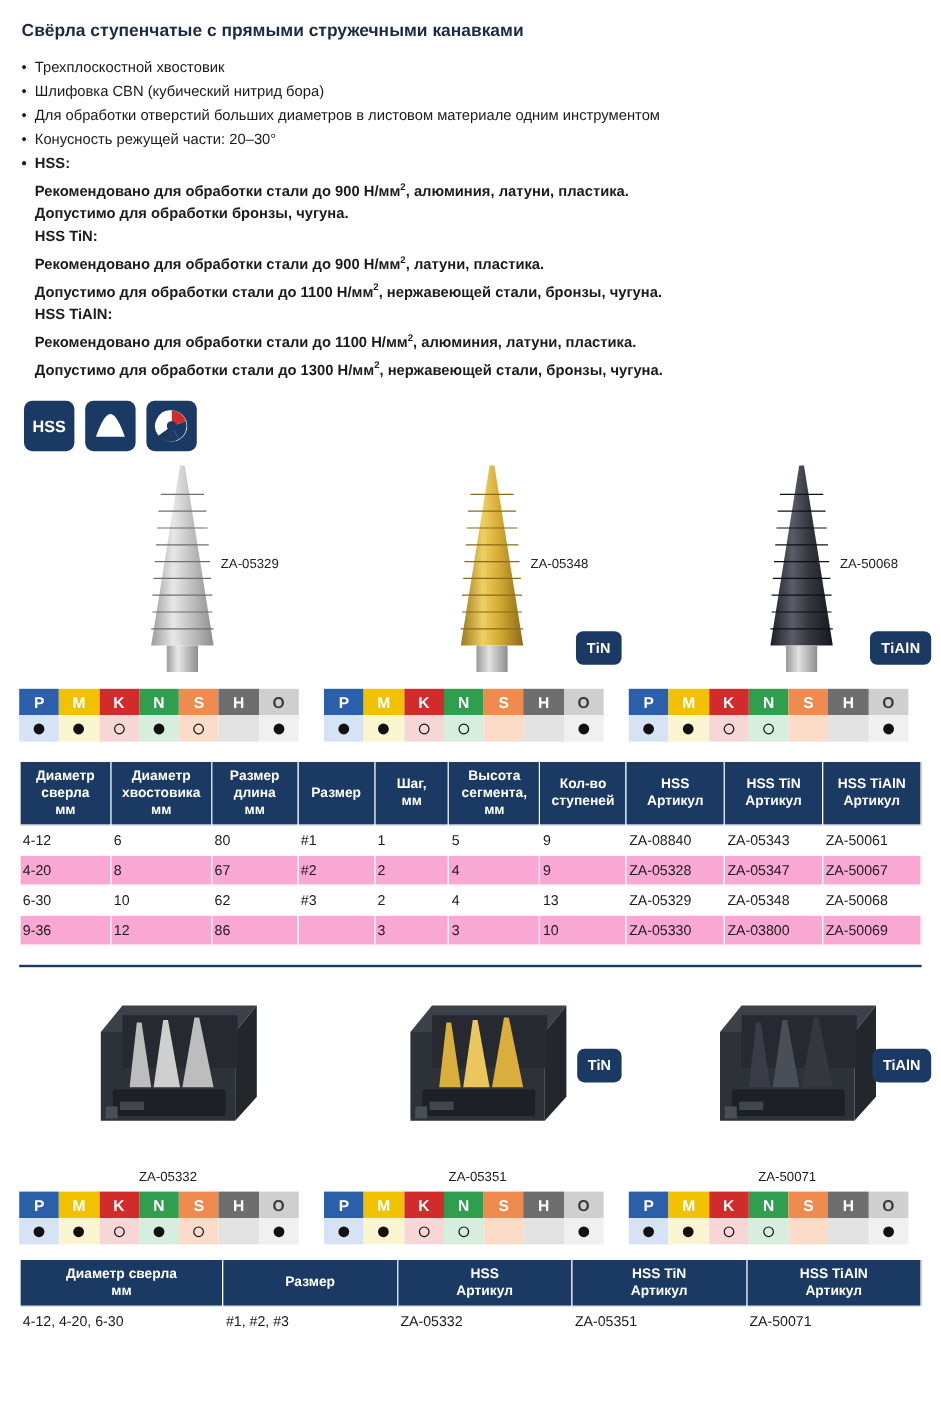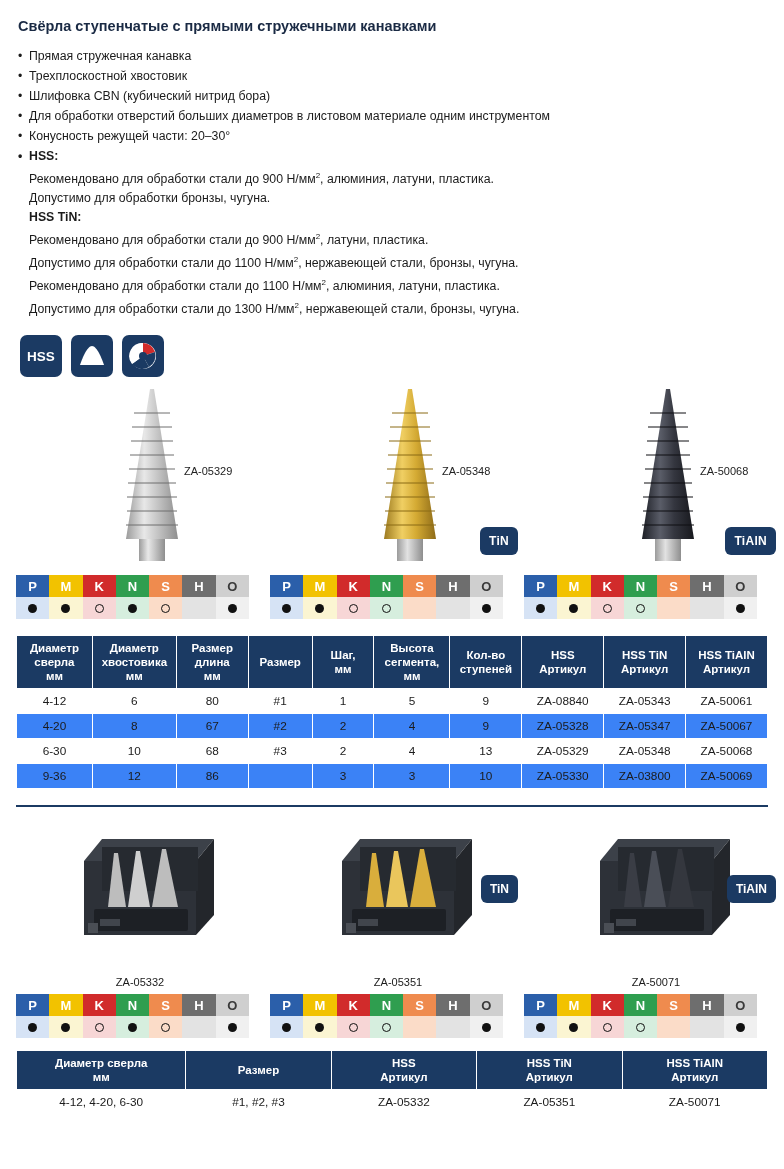--- a/index.html
+++ b/index.html
@@ -37,21 +37,21 @@
     padding-left: 11px;
   }
   .bullet::before {
     content: "•";
     position: absolute;
     left: 0;
     top: 0;
     color: #1b1b1b;
   }
   .blk-title { font-weight: bold; font-size: 12.3px; line-height: 20px; }
-  .txt-line { font-size: 12.3px; line-height: 19px; padding-left: 11px; }
+  .txt-line { font-size: 12.3px; line-height: 19px; padding-left: 11px; font-weight: bold; }
   sup { font-size: 8px; vertical-align: super; }
 
   
   .badges { display: flex; gap: 9px; margin: 16px 0 6px 4px; align-items: center; }
   .badge-hss {
     width: 42px; height: 42px; border-radius: 7px; background: #1b3a63;
     color: #fff; font-size: 13.5px; font-weight: bold;
     display: flex; align-items: center; justify-content: center;
   }
   .badge-icon {
@@ -98,28 +98,27 @@
   
   table { border-collapse: collapse; }
   .tbl { width: 752px; margin-top: 14px; font-size: 11.5px; }
   .tbl th {
     background: #1b3a63; color: #fff;
     font-size: 11.5px; font-weight: bold;
     padding: 5px 2px; line-height: 14px;
     border: 1px solid #ffffff;
   }
   .tbl td {
-    text-align: center;
     padding: 5px 2px;
     border: 1px solid #ffffff;
     color: #1b1b1b;
     font-size: 11.8px;
   }
   .tbl tr.odd td { background: #ffffff; }
-  .tbl tr.even td { background: #3b82f6; }
+  .tbl tr.even td { background: #f9a8d4; }
 
   .divider { height: 2px; background: #1b3a63; margin: 16px 0 10px 0; width: 752px; }
 
   
   .case-row { display: flex; }
   .case-cell { width: 248px; height: 175px; position: relative; }
   .case-cell.mid { margin-left: 10px; }
   .case-cell.right { margin-left: 10px; }
   .case-badge {
     position: absolute; right: 4px; top: 58px;
@@ -132,34 +131,34 @@
   svg { display: block; }
 </style>
 </head>
 <body>
 
 <div class="page">
 
   <div class="sub-title">Свёрла ступенчатые с прямыми стружечными канавками</div>
 
   <div class="bullets">
-    <div class="bullet">Прямая стружечная канавка</div>
     <div class="bullet">Трехплоскостной хвостовик</div>
     <div class="bullet">Шлифовка CBN (кубический нитрид бора)</div>
     <div class="bullet">Для обработки отверстий больших диаметров в листовом материале одним инструментом</div>
     <div class="bullet">Конусность режущей части: 20–30°</div>
 
     <div class="bullet blk-title">HSS:</div>
     <div class="txt-line">Рекомендовано для обработки стали до 900 Н/мм<sup>2</sup>, алюминия, латуни, пластика.</div>
     <div class="txt-line">Допустимо для обработки бронзы, чугуна.</div>
 
     <div class="txt-line blk-title">HSS TiN:</div>
     <div class="txt-line">Рекомендовано для обработки стали до 900 Н/мм<sup>2</sup>, латуни, пластика.</div>
     <div class="txt-line">Допустимо для обработки стали до 1100 Н/мм<sup>2</sup>, нержавеющей стали, бронзы, чугуна.</div>
 
+    <div class="txt-line blk-title">HSS TiAlN:</div>
     <div class="txt-line">Рекомендовано для обработки стали до 1100 Н/мм<sup>2</sup>, алюминия, латуни, пластика.</div>
     <div class="txt-line">Допустимо для обработки стали до 1300 Н/мм<sup>2</sup>, нержавеющей стали, бронзы, чугуна.</div>
   </div>
 
   <div class="badges">
     <div class="badge-hss">HSS</div>
     <div class="badge-icon">
       <svg width="28" height="26" viewBox="0 0 28 26">
         <path d="M14 3 C19 3 24 16 26 22 L2 22 C4 16 9 3 14 3 Z" fill="#ffffff"></path>
       </svg>
@@ -415,21 +414,21 @@
           <td>2</td>
           <td>4</td>
           <td>9</td>
           <td>ZA-05328</td>
           <td>ZA-05347</td>
           <td>ZA-50067</td>
         </tr>
         <tr class="odd">
           <td>6-30</td>
           <td>10</td>
-          <td>68</td>
+          <td>62</td>
           <td>#3</td>
           <td>2</td>
           <td>4</td>
           <td>13</td>
           <td>ZA-05329</td>
           <td>ZA-05348</td>
           <td>ZA-50068</td>
         </tr>
         <tr class="even">
           <td>9-36</td>

